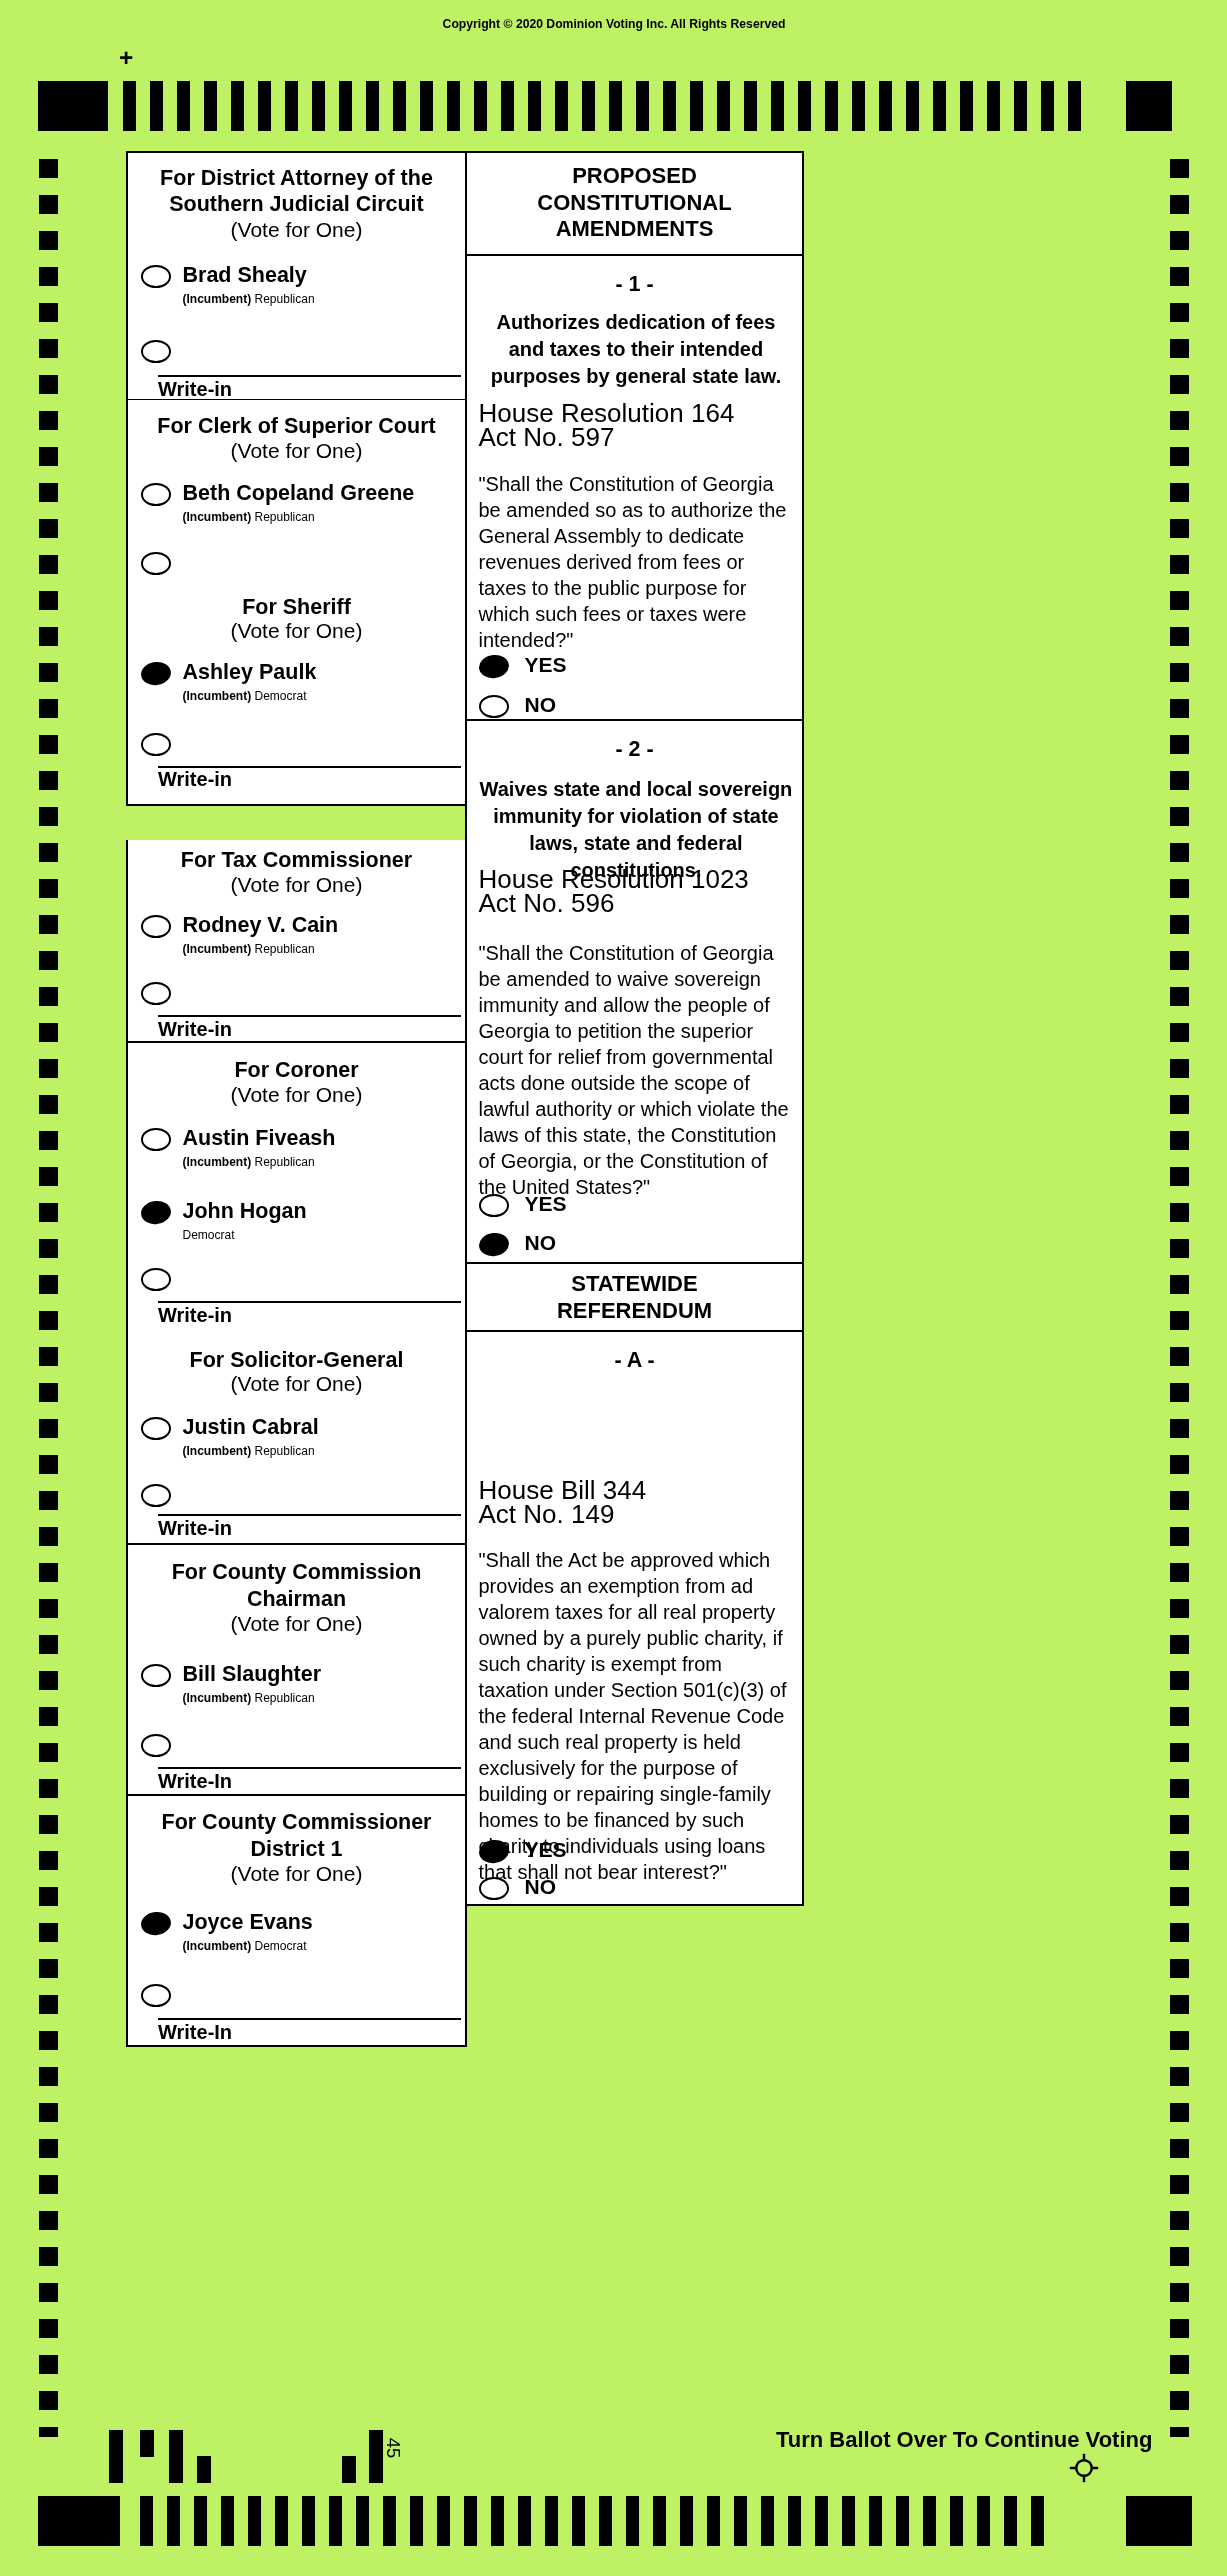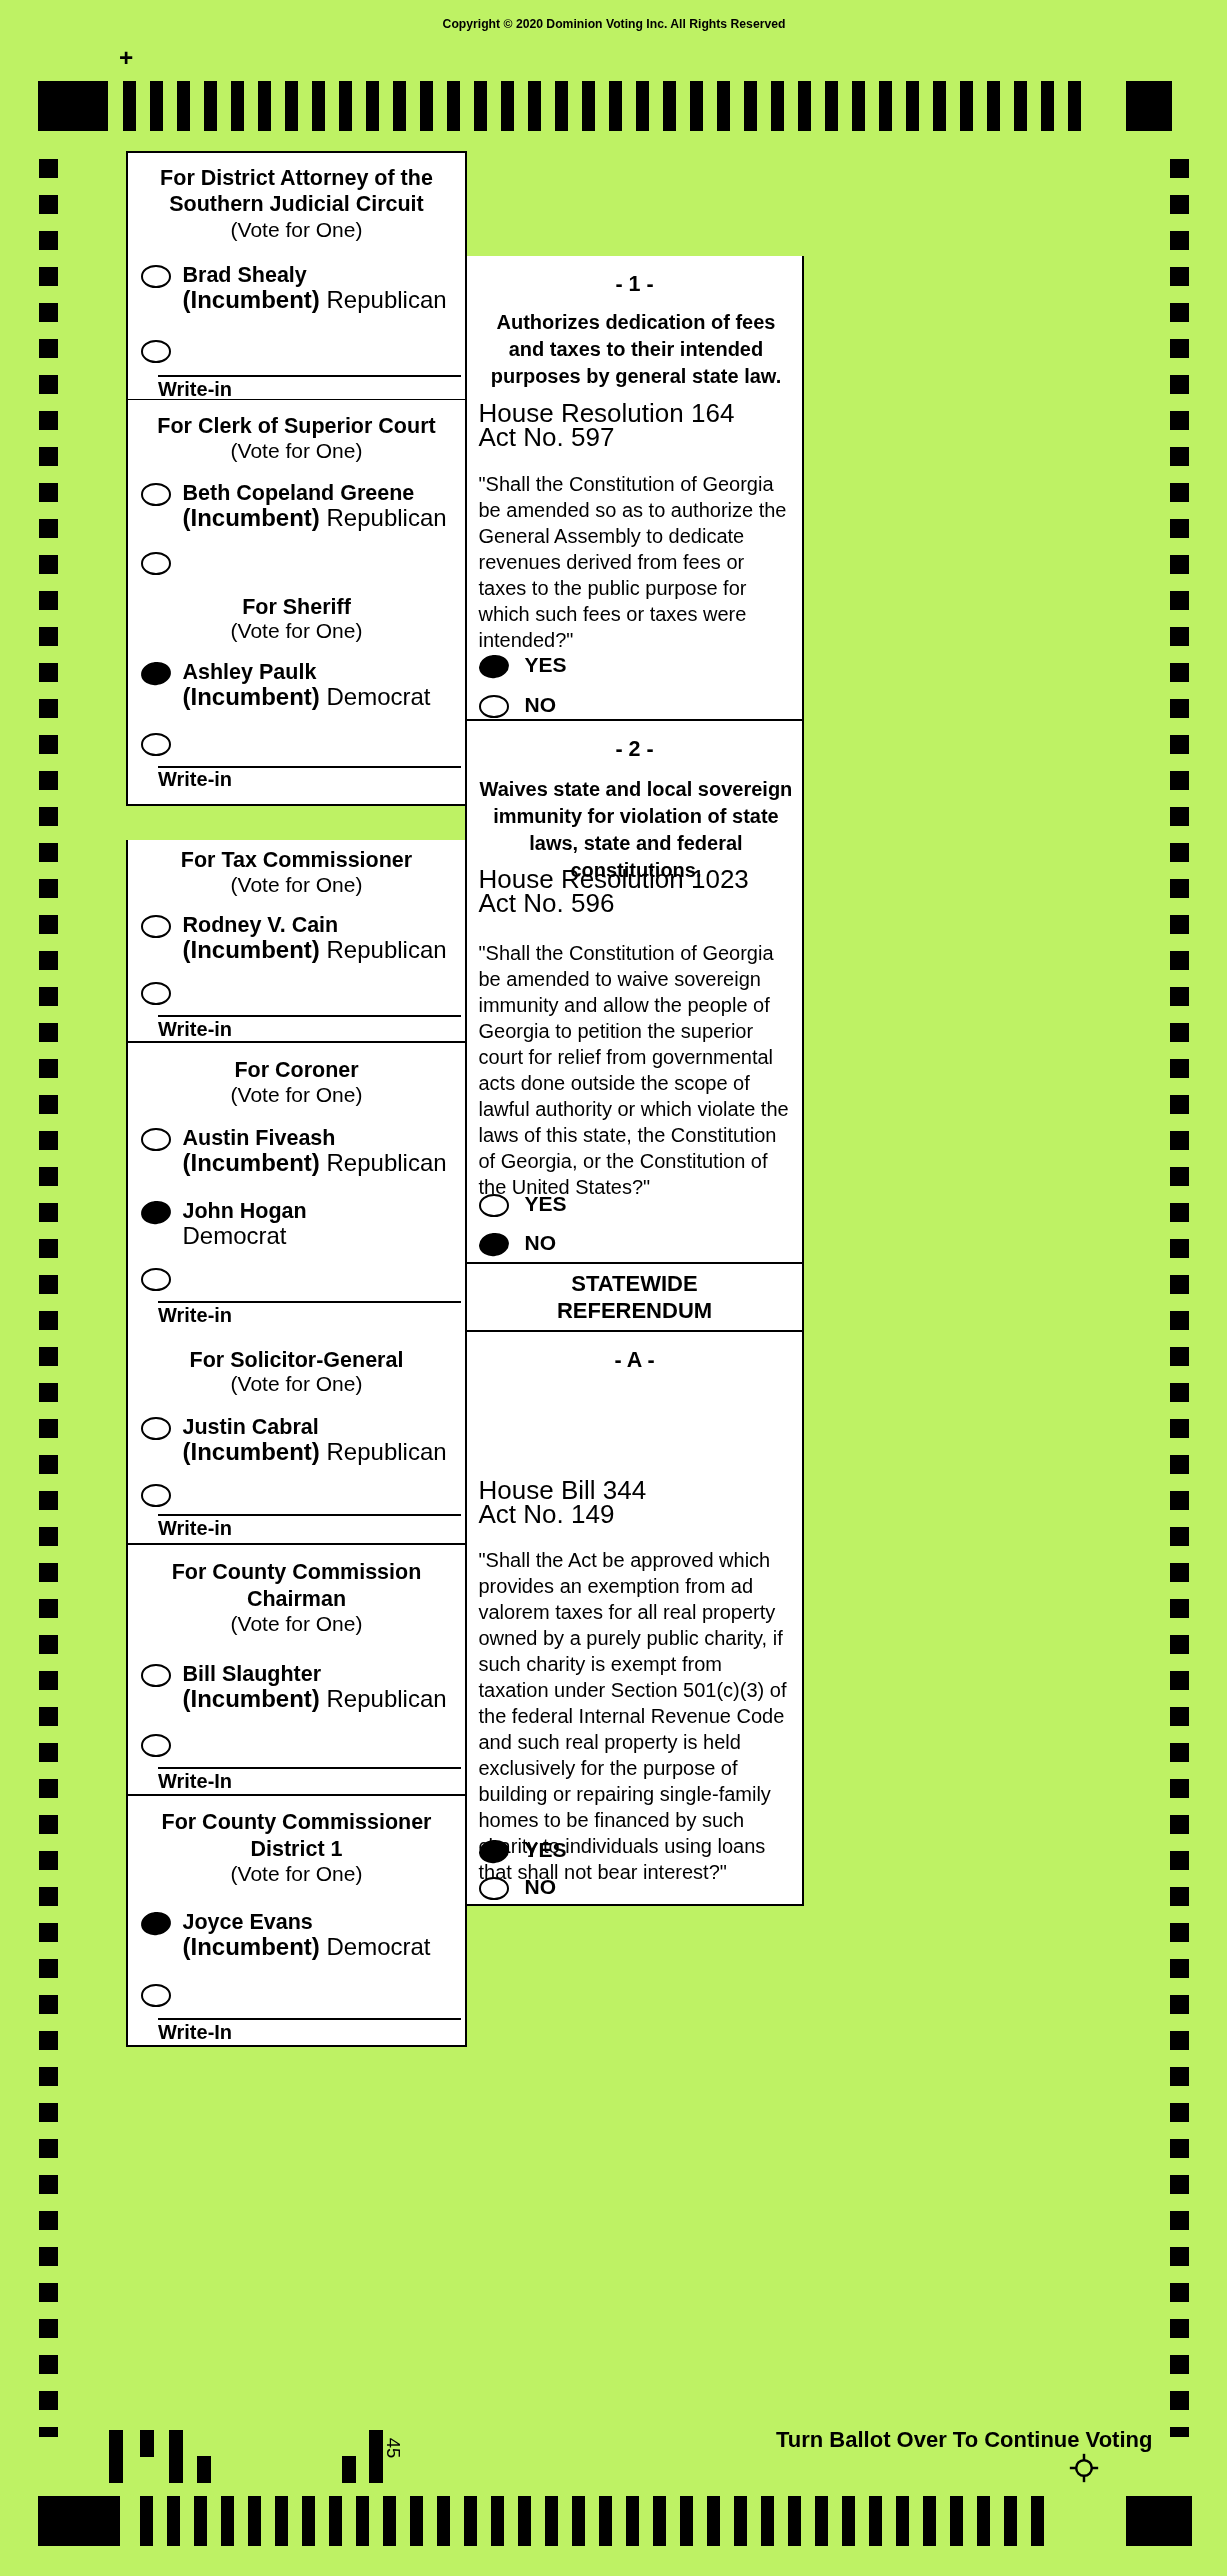--- a/index.html
+++ b/index.html
@@ -17,21 +17,21 @@
   .cbox{left:126px;width:341px;}
   .mbox{left:465px;width:339px;}
   .ct{position:absolute;left:2%;width:96%;text-align:center;font-weight:bold;
       font-size:21.5px;line-height:26.5px;}
   .ci{position:absolute;left:0;width:100%;text-align:center;font-size:21px;}
   .cand{position:absolute;left:13px;display:flex;gap:11.5px;align-items:flex-start;}
   .oval{display:inline-block;width:26px;height:19.4px;border:2.2px solid #000;
         border-radius:50%;background:#fff;flex:none;margin-top:2.9px;}
   .oval.filled{background:#000;transform:rotate(-8deg);}
   .cname{font-weight:bold;font-size:21.5px;line-height:26px;}
-  .cparty{font-size:24px;line-height:23px;}
+  .cparty{font-size:12px;line-height:23px;}
   .cparty .inc{font-weight:bold;}
   .wline{position:absolute;left:30px;right:4.3px;border-top:2.2px solid #000;}
   .wlabel{position:absolute;left:30px;font-weight:bold;font-size:20px;}
   .hdr{position:absolute;left:0;width:100%;text-align:center;font-weight:bold;
        font-size:22px;line-height:26.5px;}
   .mnum{position:absolute;left:0;width:100%;text-align:center;font-weight:bold;font-size:21.5px;}
   .msum{position:absolute;left:11.5px;right:8.6px;font-weight:bold;font-size:20px;line-height:27px;text-align:center;}
   .mref{position:absolute;left:11.5px;font-size:26px;}
   .mq{position:absolute;left:11.5px;right:5.7px;font-size:20px;line-height:26px;}
   .yn{position:absolute;left:11.5px;display:flex;gap:16px;align-items:center;}
@@ -209,20 +209,27 @@
         <div class="cparty"><span class="inc">(Incumbent)</span> <span>Democrat</span></div>
       </div>
     </div>
     <div class="cand" style="top:185px">
       <span class="oval"></span>
     </div>
     <div class="wline" style="top:222px"></div>
     <div class="wlabel" style="top:225px">Write-In</div>
   </section>
 
+  <section class="box mbox" style="top:151px;height:105px">
+    <div class="hdr" style="top:10px">
+      <div>PROPOSED</div>
+      <div>CONSTITUTIONAL</div>
+      <div>AMENDMENTS</div>
+    </div>
+  </section>
 
   <section class="box mbox" style="top:256px;height:465px;border-top:none">
     <div class="mnum" style="top:16px">- 1 -</div>
     <div class="msum" style="top:53px">Authorizes dedication of fees and taxes to their intended purposes by general state law.</div>
     <div class="mref" style="top:142px">House Resolution 164</div>
     <div class="mref" style="top:166px">Act No. 597</div>
     <div class="mq" style="top:215px">"Shall the Constitution of Georgia be amended so as to authorize the General Assembly to dedicate revenues derived from fees or taxes to the public purpose for which such fees or taxes were intended?"</div>
     <div class="yn" style="top:396px">
       <span class="oval filled"></span>
       <span class="ynl">YES</span>

